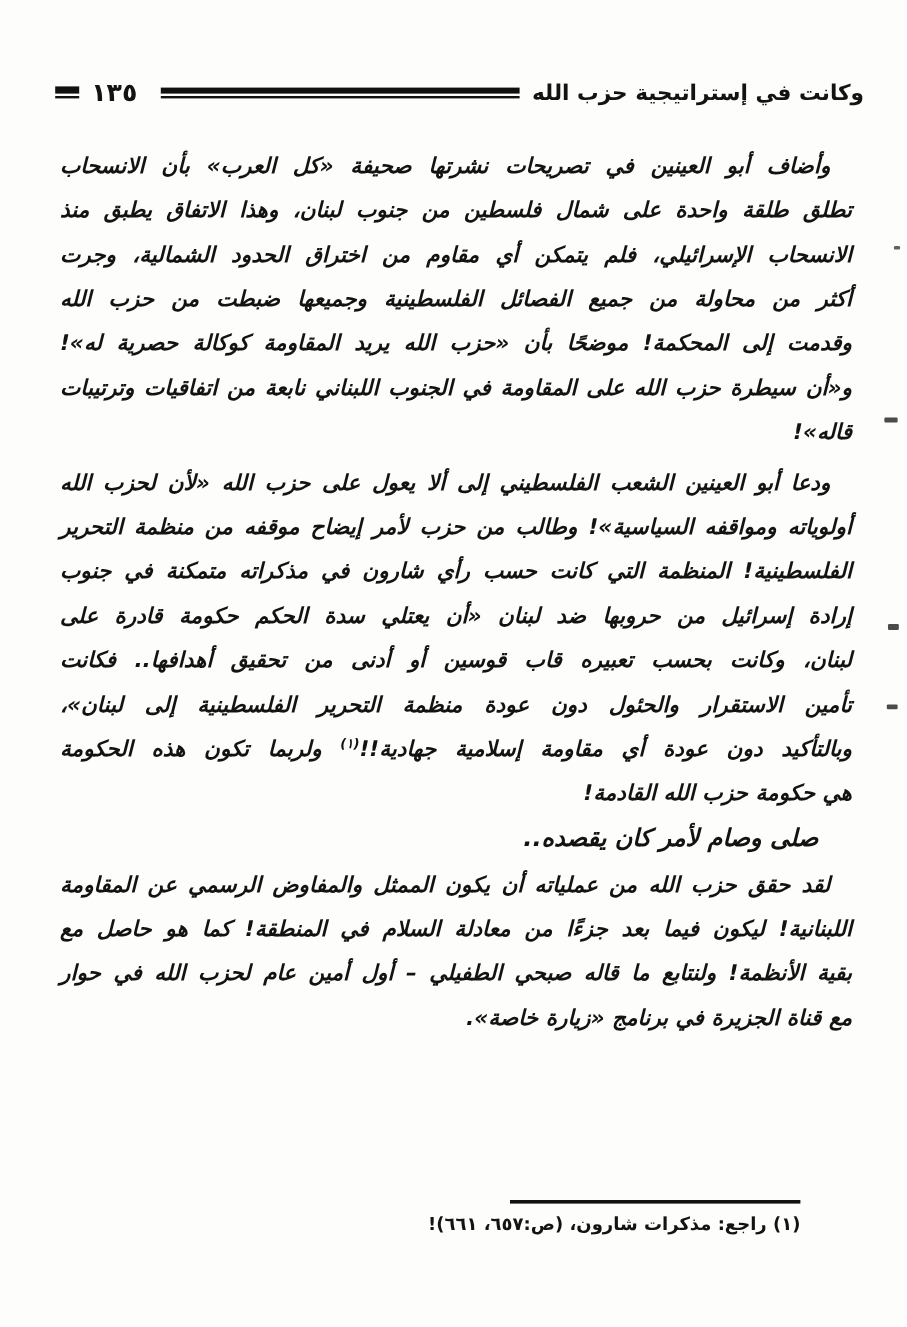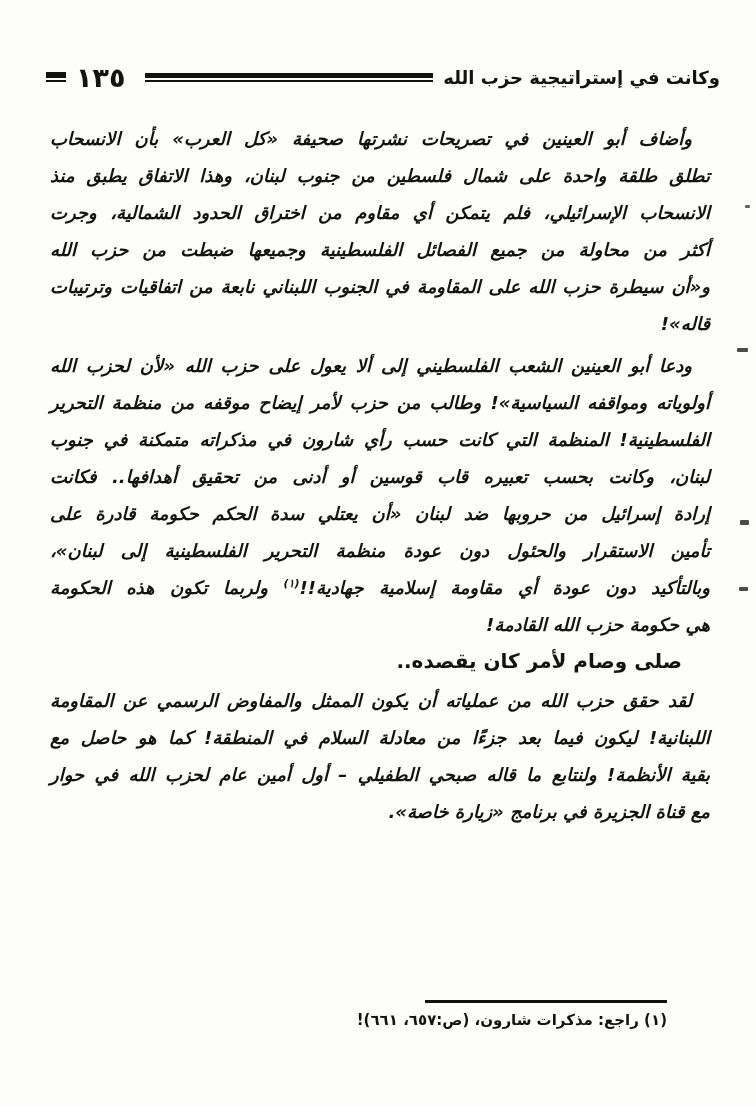--- a/index.html
+++ b/index.html
@@ -22,21 +22,21 @@
   .header-title{
     font-size:18px;font-weight:bold;white-space:nowrap;
     padding-left:4px;
   }
   .header-rule{
     flex:1 1 auto;height:9px;margin:0 6px;
     border-top:5px solid #111;border-bottom:2px solid #111;
     box-sizing:border-box;
   }
   .page-number{
-    font-size:27px;font-weight:bold;white-space:nowrap;
+    font-size:21px;font-weight:bold;white-space:nowrap;
     padding:0 14px 0 10px;letter-spacing:2px;
   }
   .header-square{
     width:20px;height:10px;
     border-top:6px solid #111;border-bottom:2px solid #111;
     box-sizing:border-box;flex:0 0 auto;
   }
   
   .body-text{
     position:absolute;top:120px;right:46px;left:50px;
@@ -54,20 +54,21 @@
   .line.first{text-indent:18px;}
   .line.end{text-align:right;text-align-last:right;}
   .p2{margin-top:5px;}
   .p3{margin-top:2px;}
   .section-heading{
     direction:rtl;text-align:right;
     font-size:20px;font-weight:bold;
     line-height:37px;height:37px;
     padding-left:0;
     margin:0 28px 0 0;
+    font-style:italic;
   }
   .line.centered{
     text-align:right;text-align-last:right;
     margin-left:175px;
   }
   sup.fnref{font-size:11px;vertical-align:super;line-height:0;}
   
   .footnote{
     position:absolute;top:1000px;right:89px;left:56px;
     direction:rtl;
@@ -99,30 +100,31 @@
     <div class="header-square"></div>
   </div>
 
   <div class="body-text">
 
     <div class="para p1">
       <div class="line first">وأضاف أبو العينين في تصريحات نشرتها صحيفة «كل العرب» بأن الانسحاب</div>
       <div class="line">تطلق طلقة واحدة على شمال فلسطين من جنوب لبنان، وهذا الاتفاق يطبق منذ</div>
       <div class="line">الانسحاب الإسرائيلي، فلم يتمكن أي مقاوم من اختراق الحدود الشمالية، وجرت</div>
       <div class="line">أكثر من محاولة من جميع الفصائل الفلسطينية وجميعها ضبطت من حزب الله</div>
+      <div class="line">وقدمت إلى المحكمة! موضحًا بأن «حزب الله يريد المقاومة كوكالة حصرية له»!</div>
       <div class="line">و«أن سيطرة حزب الله على المقاومة في الجنوب اللبناني نابعة من اتفاقيات وترتيبات</div>
       <div class="line end">قاله»!</div>
     </div>
 
     <div class="para p2">
       <div class="line first">ودعا أبو العينين الشعب الفلسطيني إلى ألا يعول على حزب الله «لأن لحزب الله</div>
       <div class="line">أولوياته ومواقفه السياسية»! وطالب من حزب لأمر إيضاح موقفه من منظمة التحرير</div>
       <div class="line">الفلسطينية! المنظمة التي كانت حسب رأي شارون في مذكراته متمكنة في جنوب</div>
+      <div class="line">إرادة إسرائيل من حروبها ضد لبنان «أن يعتلي سدة الحكم حكومة قادرة على</div>
       <div class="line">لبنان، وكانت بحسب تعبيره قاب قوسين أو أدنى من تحقيق أهدافها.. فكانت</div>
-      <div class="line">إرادة إسرائيل من حروبها ضد لبنان «أن يعتلي سدة الحكم حكومة قادرة على</div>
       <div class="line">تأمين الاستقرار والحئول دون عودة منظمة التحرير الفلسطينية إلى لبنان»،</div>
       <div class="line"><span>وبالتأكيد دون عودة أي مقاومة إسلامية جهادية!!</span><sup class="fnref">(١)</sup><span> ولربما تكون هذه الحكومة</span></div>
       <div class="line end">هي حكومة حزب الله القادمة!</div>
     </div>
 
     <div class="section-heading">صلى وصام لأمر كان يقصده..</div>
 
     <div class="para p3">
       <div class="line first">لقد حقق حزب الله من عملياته أن يكون الممثل والمفاوض الرسمي عن المقاومة</div>
       <div class="line">اللبنانية! ليكون فيما بعد جزءًا من معادلة السلام في المنطقة! كما هو حاصل مع</div>

